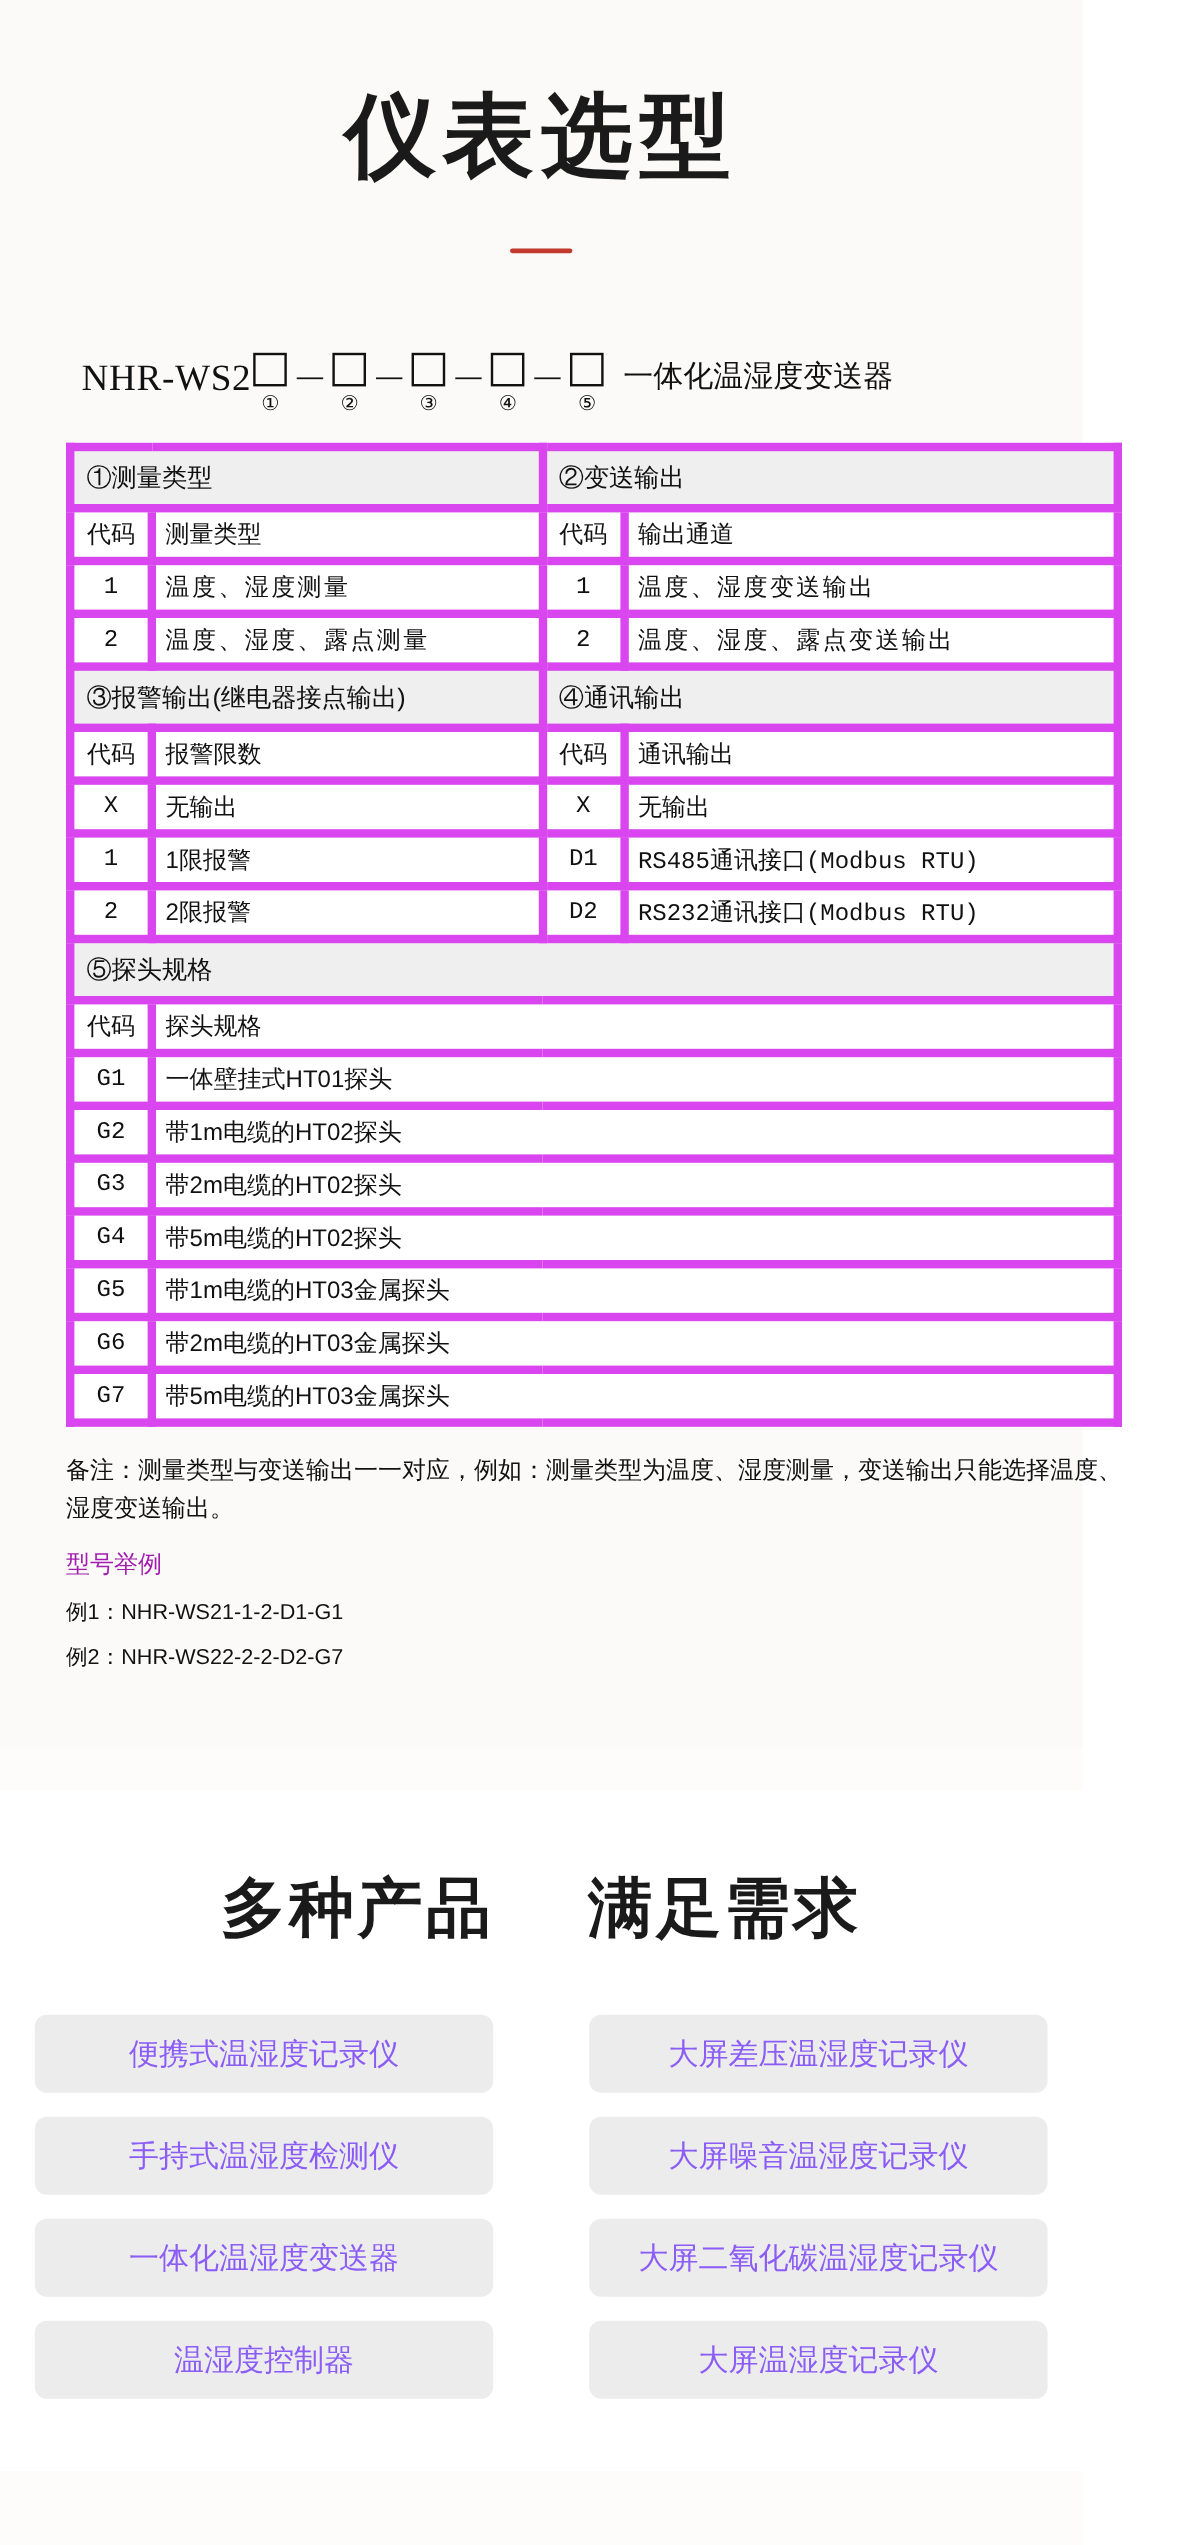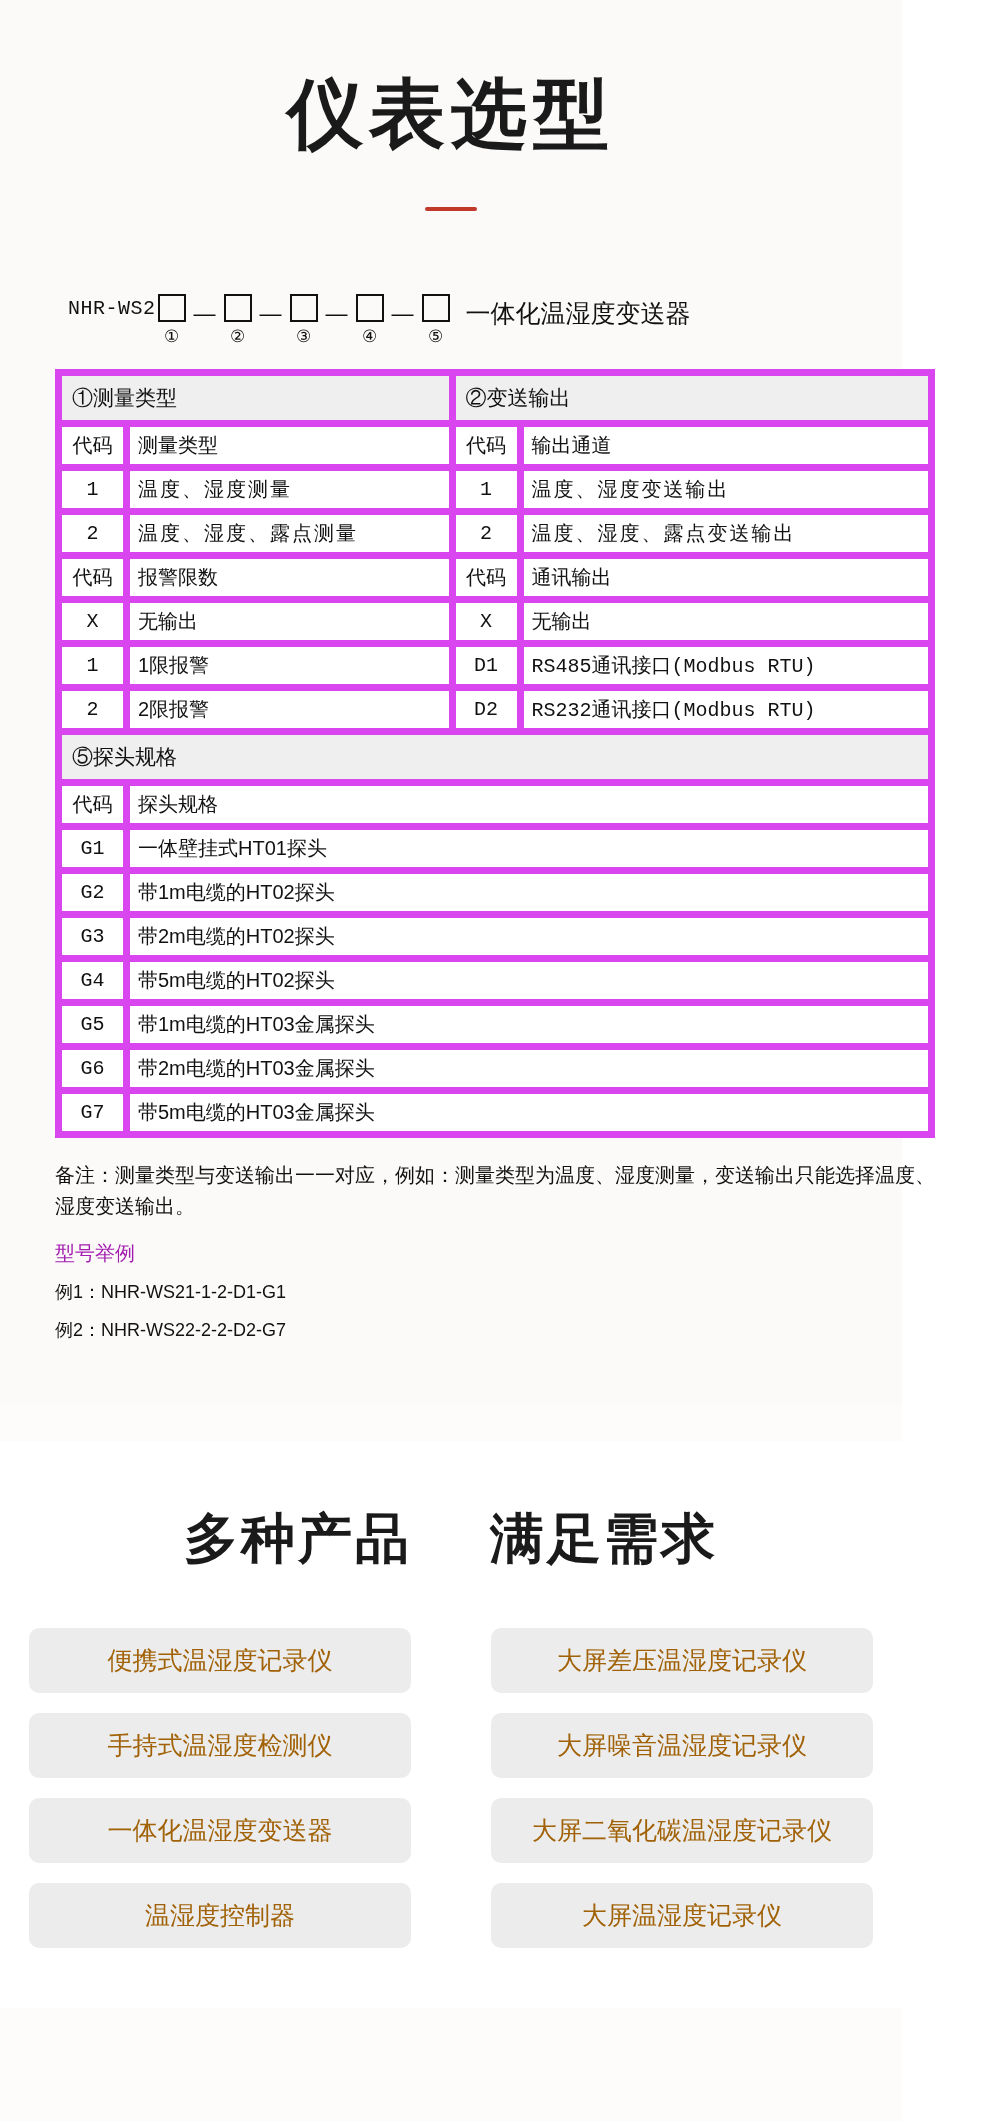--- a/index.html
+++ b/index.html
@@ -37,24 +37,24 @@
     border-radius: 2px;
   }
   .model-line {
     margin: 78px 0 0 68px;
     display: flex;
     align-items: flex-start;
     font-size: 25px;
     color: #111;
   }
   .model-prefix {
-    font-size: 20px;
+    font-size: 31px;
     letter-spacing: 0.5px;
     padding-top: 8px;
-    font-family: Liberation Mono, monospace;
+    font-family: Liberation Serif, serif;
   }
   .boxrow { display: flex; align-items: flex-start; }
   .boxgroup {
     display: flex;
     flex-direction: column;
     align-items: center;
     margin: 0 2px;
   }
   .sqbox {
     width: 28px; height: 28px;
@@ -138,21 +138,21 @@
     display: flex;
     justify-content: center;
     gap: 80px;
     margin-top: 52px;
   }
   .pill-col { display: flex; flex-direction: column; gap: 20px; }
   .pill {
     background: #ececec;
     border-radius: 10px;
     font-size: 25px;
-    color: #a16207;
+    color: #8b5cf6;
     padding: 16px 18px;
     text-align: center;
     min-width: 382px;
   }
   .pill.wide { min-width: 382px; }
 </style>
 </head>
 <body>
 
 <div class="page">
@@ -214,20 +214,24 @@
           <td class="code-col mono">1</td>
           <td class="spaced">温度、湿度变送输出</td>
         </tr>
         <tr>
           <td class="code-col mono">2</td>
           <td class="spaced">温度、湿度、露点测量</td>
           <td class="code-col mono">2</td>
           <td class="spaced">温度、湿度、露点变送输出</td>
         </tr>
 
+        <tr>
+          <td class="hdr-cell" colspan="2">③报警输出(继电器接点输出)</td>
+          <td class="hdr-cell" colspan="2">④通讯输出</td>
+        </tr>
         <tr>
           <td class="code-col">代码</td>
           <td>报警限数</td>
           <td class="code-col">代码</td>
           <td>通讯输出</td>
         </tr>
         <tr>
           <td class="code-col mono">X</td>
           <td>无输出</td>
           <td class="code-col mono">X</td>

